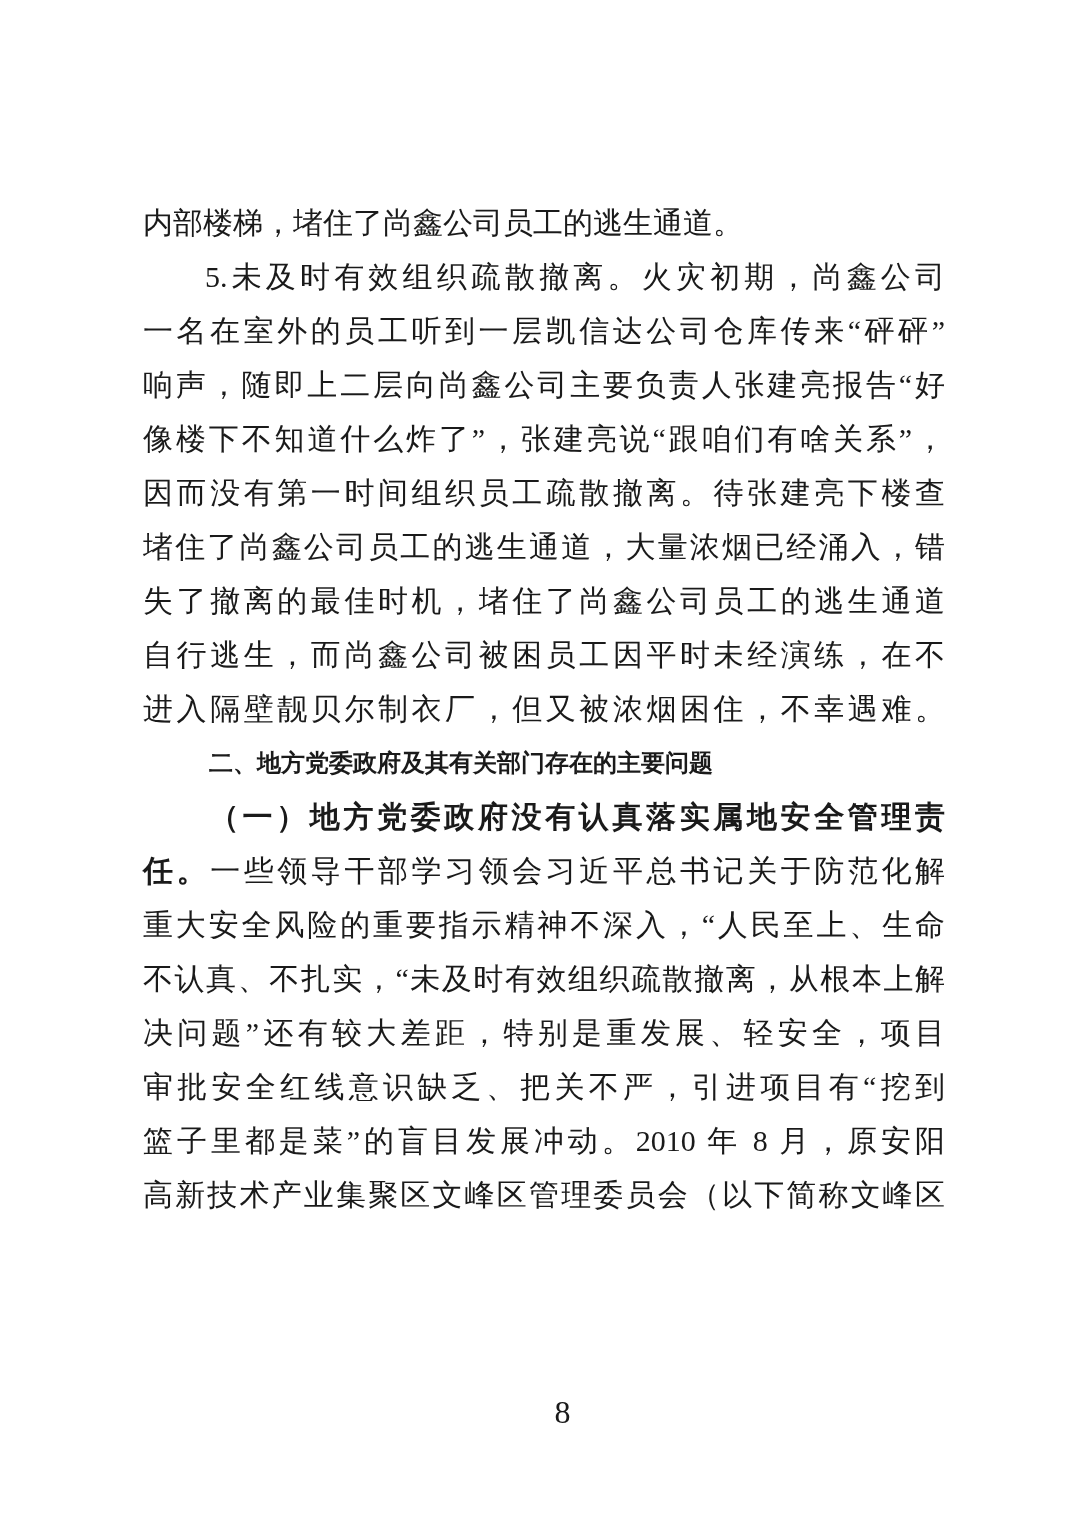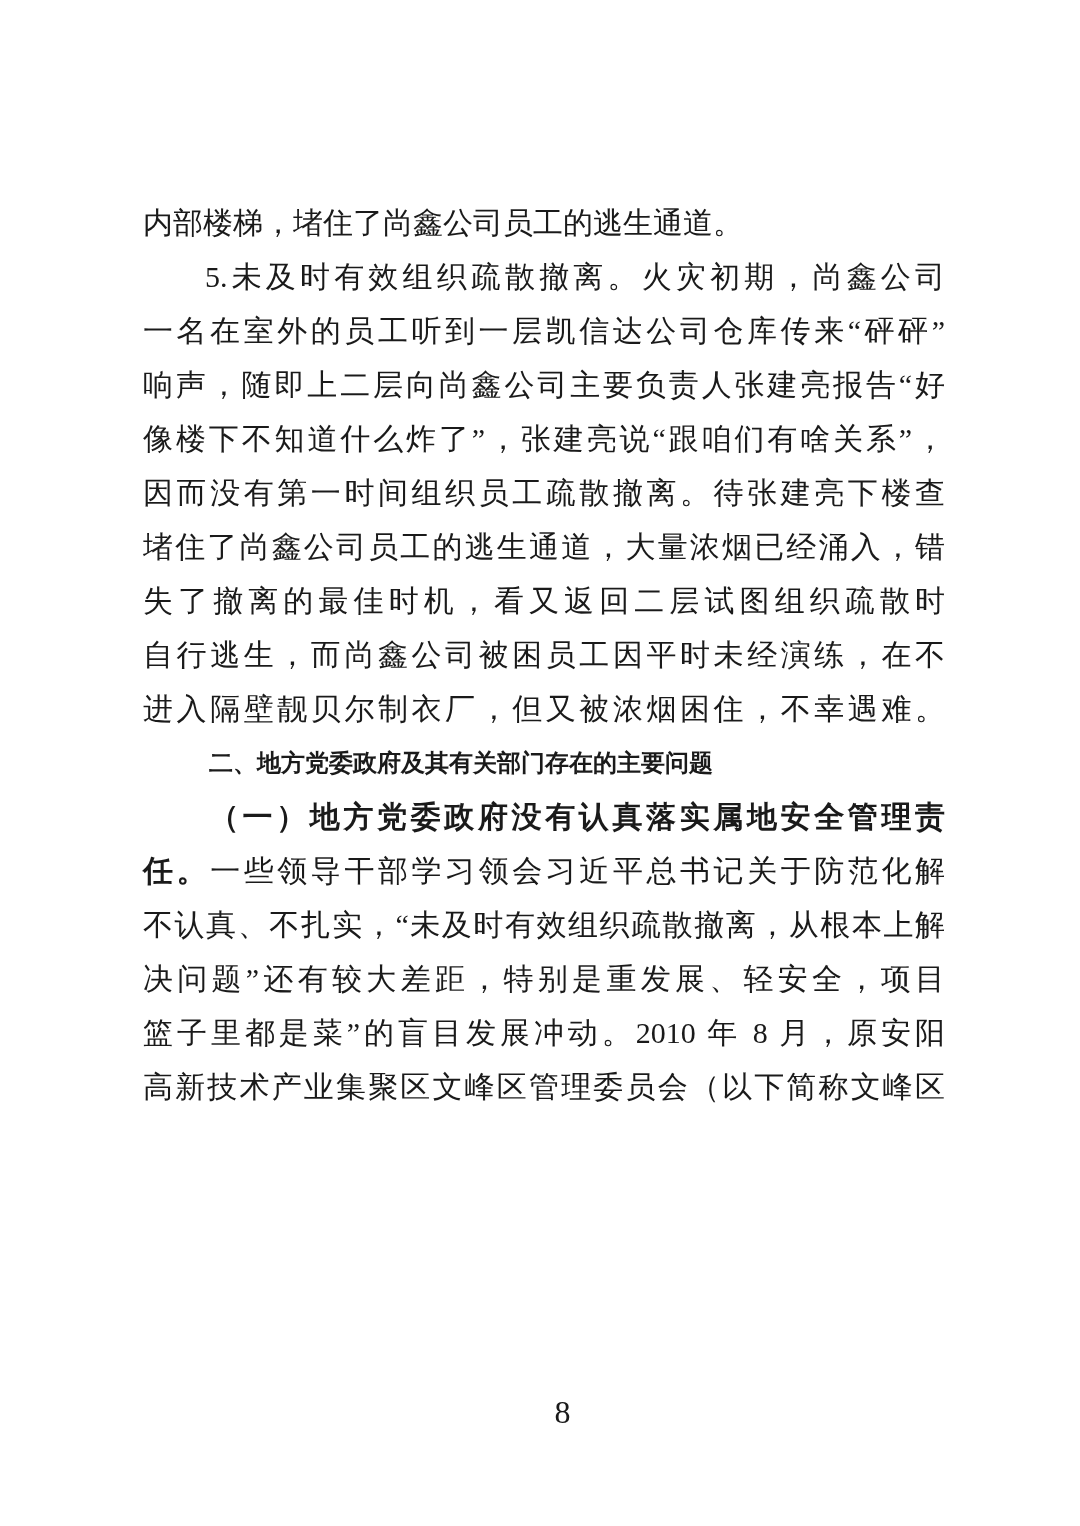--- a/index.html
+++ b/index.html
@@ -67,34 +67,36 @@
 <div class="page">
   <div class="text-block">
 
     <div class="line">内部楼梯，堵住了尚鑫公司员工的逃生通道。</div>
     <div class="line j ind-num">5.未及时有效组织疏散撤离。火灾初期，尚鑫公司</div>
     <div class="line j">一名在室外的员工听到一层凯信达公司仓库传来“砰砰”</div>
     <div class="line j">响声，随即上二层向尚鑫公司主要负责人张建亮报告“好</div>
     <div class="line j">像楼下不知道什么炸了”，张建亮说“跟咱们有啥关系”，</div>
     <div class="line j">因而没有第一时间组织员工疏散撤离。待张建亮下楼查</div>
     <div class="line j">堵住了尚鑫公司员工的逃生通道，大量浓烟已经涌入，错</div>
-    <div class="line j">失了撤离的最佳时机，看又返回二层试图组织疏散时</div>
+    <div class="line j">失了撤离的最佳时机，堵住了尚鑫公司员工的逃生通道</div>
     <div class="line j">自行逃生，而尚鑫公司被困员工因平时未经演练，在不</div>
     <div class="line j">进入隔壁靓贝尔制衣厂，但又被浓烟困住，不幸遇难。</div>
 
     <div class="line heading ind">二、地方党委政府及其有关部门存在的主要问题</div>
 
     <div class="line j bold ind">（一）地方党委政府没有认真落实属地安全管理责</div>
 
     <div class="line j">
       <span class="bold">任。</span><span>一些领导干部学习领会习近平总书记关于防范化解</span>
     </div>
 
+    <div class="line j">重大安全风险的重要指示精神不深入，“人民至上、生命</div>
     <div class="line j">不认真、不扎实，“未及时有效组织疏散撤离，从根本上解</div>
     <div class="line j">决问题”还有较大差距，特别是重发展、轻安全，项目</div>
+    <div class="line j">审批安全红线意识缺乏、把关不严，引进项目有“挖到</div>
     <div class="line j">篮子里都是菜”的盲目发展冲动。2010 年 8 月，原安阳</div>
 
     <div class="line j">
       <span>高新技术产业集聚区文峰区管理委员会</span><span class="kai">（以下简称文峰区</span>
     </div>
 
   </div>
 
   <div class="page-number">8</div>
 </div>

